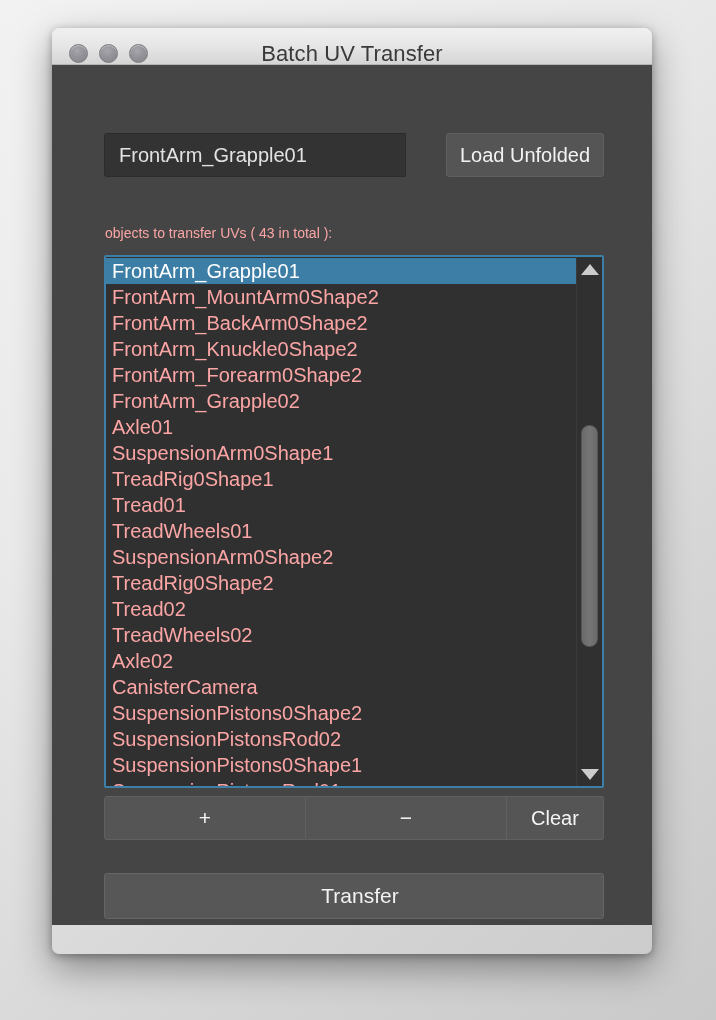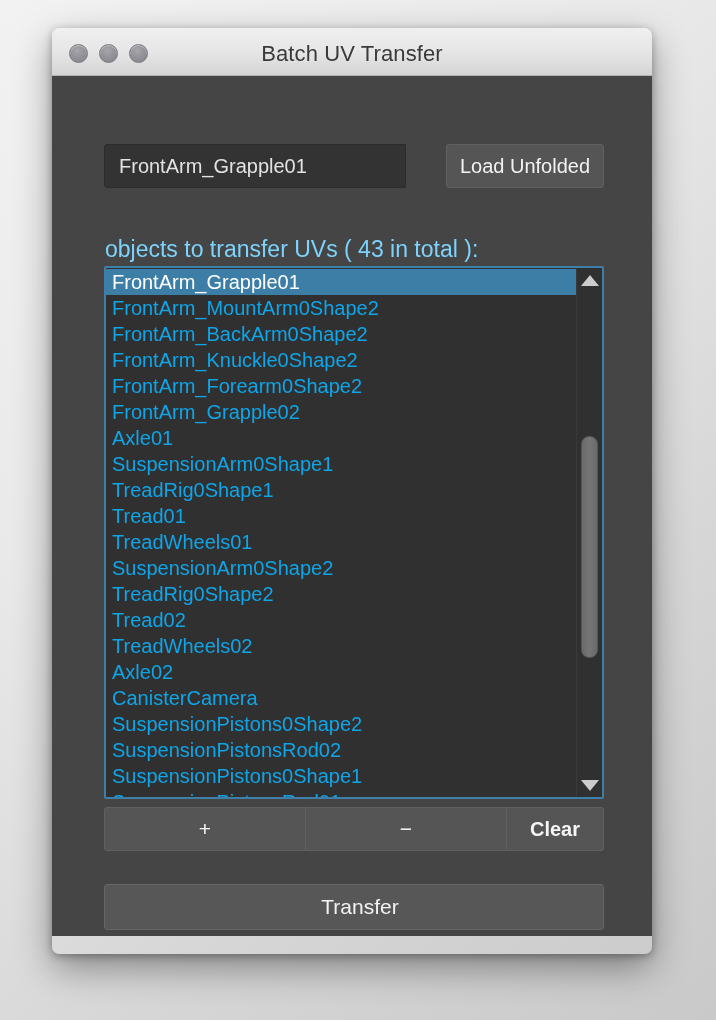--- a/index.html
+++ b/index.html
@@ -22,21 +22,21 @@
     top: 28px;
     width: 600px;
     height: 926px;
     border-radius: 8px 8px 7px 7px;
     box-shadow: 0 14px 36px rgba(0,0,0,0.38), 0 2px 8px rgba(0,0,0,0.30);
     overflow: hidden;
   }
 
   .titlebar {
     position: relative;
-    height: 48px;
+    height: 37px;
     background: linear-gradient(to bottom, #f0f0f0 0%, #e6e6e6 50%, #d5d5d5 100%);
     border-bottom: 1px solid #b4b4b4;
     box-sizing: border-box;
   }
   .traffic {
     position: absolute;
     left: 17px;
     top: 16px;
     display: flex;
     gap: 11px;
@@ -104,22 +104,22 @@
     color: #f2f2f2;
     font-size: 20px;
     margin-left: 40px;
   }
 
   
   .list-label {
     position: absolute;
     left: 53px;
     top: 160px;
-    font-size: 23px;
-    color: #7dd3fc;
+    font-size: 14px;
+    color: #fca5a5;
     white-space: nowrap;
   }
 
   
   .listbox {
     position: absolute;
     left: 52px;
     top: 190px;
     width: 500px;
     height: 533px;
@@ -133,21 +133,21 @@
   .list-items {
     flex: 1;
     overflow: hidden;
     padding-top: 1px;
   }
   .list-row {
     height: 26px;
     line-height: 26px;
     padding-left: 6px;
     font-size: 20px;
-    color: #0ea5e9;
+    color: #fca5a5;
     white-space: nowrap;
     overflow: hidden;
     box-sizing: border-box;
   }
   .list-row.selected {
     background: #3c7ea6;
     color: #ffffff;
   }
 
   
@@ -203,21 +203,21 @@
     border: 1px solid #606060;
     box-sizing: border-box;
     display: flex;
     align-items: center;
     justify-content: center;
     color: #f5f5f5;
     font-size: 21px;
   }
   .seg.plus { width: 202px; border-radius: 3px 0 0 3px; }
   .seg.minus { width: 201px; border-left: none; }
-  .seg.clear { flex: 1; border-left: none; border-radius: 0 3px 3px 0; font-size: 20px; font-weight: bold; }
+  .seg.clear { flex: 1; border-left: none; border-radius: 0 3px 3px 0; font-size: 20px; }
 
   
   .transfer {
     position: absolute;
     left: 52px;
     top: 808px;
     width: 500px;
     height: 46px;
     background: #575757;
     border: 1px solid #656565;

